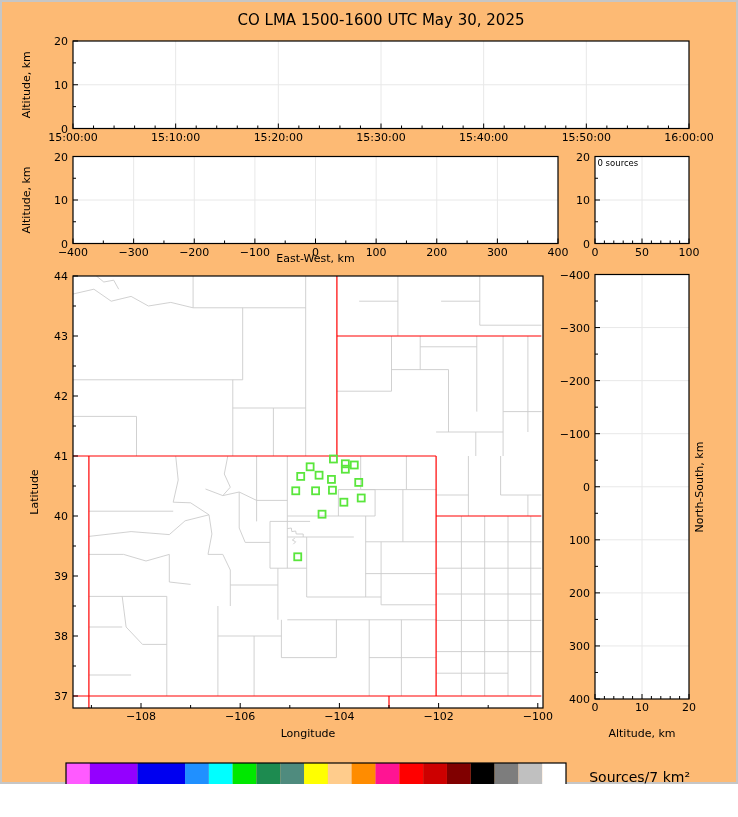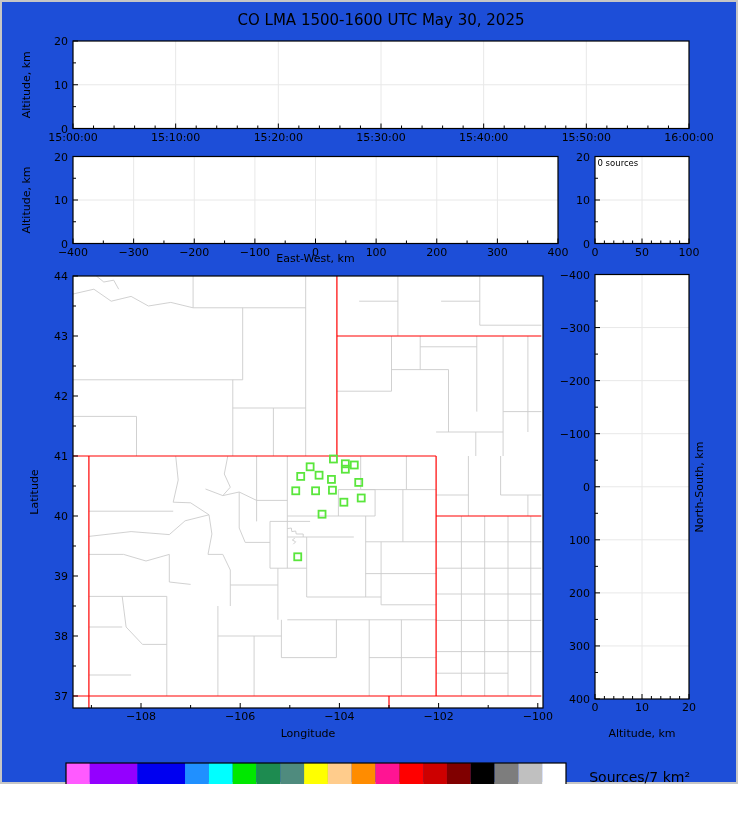--- a/index.html
+++ b/index.html
@@ -1,16 +1,16 @@
 <!DOCTYPE html>
 <html><head>
 <meta charset="utf-8">
 <style>
   html,body{margin:0;padding:0;background:#fff;}
-  #page{position:relative;width:738px;height:784px;background:#1d4ed8;
+  #page{position:relative;width:738px;height:784px;background:#fdba74;
         box-shadow:inset 0 0 0 2px #c6c6c6;font-family:"DejaVu Sans",sans-serif;}
   svg{position:absolute;top:0;left:0;}
   text{fill:#000;font-family:"DejaVu Sans",sans-serif;}
   .title{font-size:15px;}
   .axlab{font-size:11px;}
   .cblab{font-size:14px;}
   .anno{font-size:8.5px;}
 </style>
 </head>
 <body>

